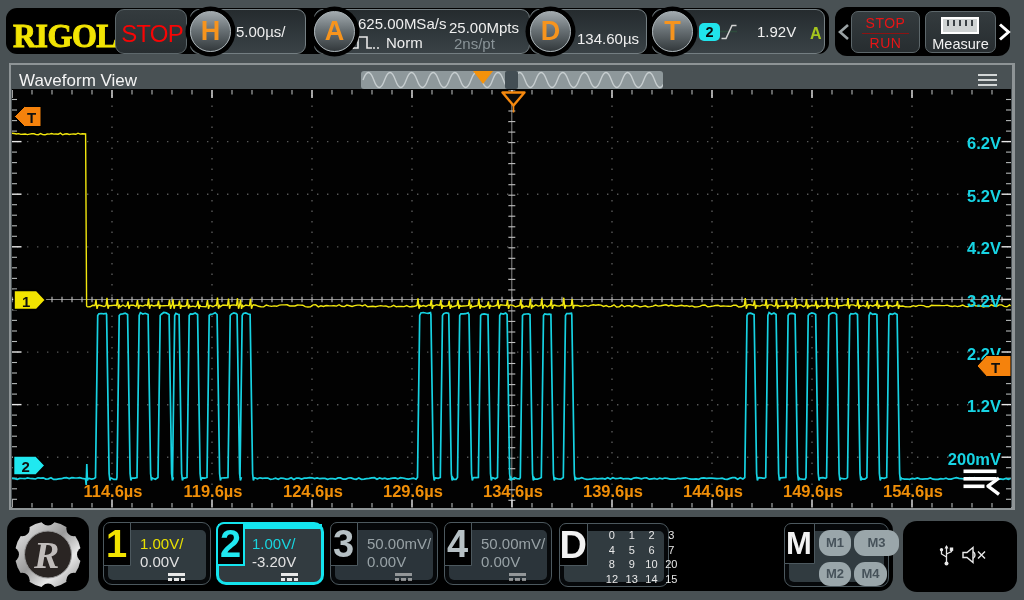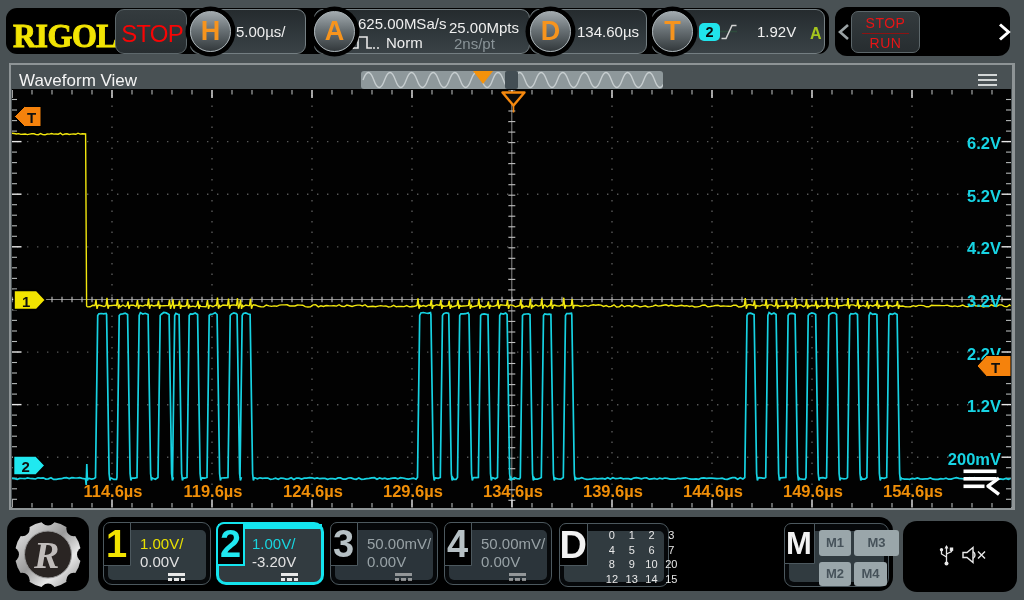--- a/index.html
+++ b/index.html
@@ -13,21 +13,21 @@
  background:linear-gradient(180deg,#252b2e 0%,#31393d 60%,#3a4246 100%)}
 .btn2{position:absolute;border-radius:7px;border:1px solid #5d676b;background:linear-gradient(180deg,#343b3e,#272d30)}
 .tile{position:absolute;top:522px;width:108px;height:63px;border-radius:9px;background:#06080a;border:1.5px solid #4c585e}
 .inner{position:absolute;left:4px;top:7px;right:4px;bottom:4px;border-radius:5px;background:#313b40}
 .badge{position:absolute;left:-1.5px;top:-1.5px;width:28px;height:44px;background:#000;border-radius:7px 0 0 0;border:1px solid #4c585e;
  font-weight:bold;font-size:38px;text-align:center;line-height:42px}
 .dcsym{position:absolute;width:17px}
 .dcsym i{display:block;height:2.6px;background:#e8e8e8;margin-bottom:2.6px}
 .dcsym b{display:flex;justify-content:space-between}
 .dcsym b i{width:4.2px}
-.mbtn{position:absolute;background:#9aa6aa;border-radius:3px;color:#46525a;font-size:13px;font-weight:bold;text-align:center}
+.mbtn{position:absolute;background:#9aa6aa;border-radius:11px;color:#46525a;font-size:13px;font-weight:bold;text-align:center}
 </style></head>
 <body>
 <div id="stage">
 
 <div class="abs" style="left:6px;top:8px;width:823px;height:46px;background:#000;border-radius:11px"></div>
 <div class="abs" style="left:835px;top:7px;width:175px;height:49px;background:#000;border-radius:12px"></div>
 
 <div class="abs" style="left:13px;top:16px;width:100px;font-family:'Liberation Serif',serif;font-weight:bold;font-size:32px;color:#f2e403;letter-spacing:-0.5px;-webkit-text-stroke:0.9px #f2e403;transform:scaleY(1.08);transform-origin:top left">RIGOL</div>
 
 <div class="abs btn2" style="left:115px;top:9px;width:72px;height:45px;border-radius:9px">
@@ -43,41 +43,54 @@
 <div class="abs" style="left:449px;top:19px;font-size:15px;color:#efefef">25.00Mpts</div>
 <svg class="abs" style="left:352px;top:33px" width="30" height="18" viewBox="0 0 30 18">
  <path d="M1,15 h5 v-11 h9 v11 h5" fill="none" stroke="#e8e8e8" stroke-width="1.6"></path>
  <path d="M0,15 h3 M21,15 h6" fill="none" stroke="#e8e8e8" stroke-width="1.6" stroke-dasharray="2 2"></path>
 </svg>
 <div class="abs" style="left:386px;top:34px;font-size:15px;color:#efefef">Norm</div>
 <div class="abs" style="left:454px;top:35px;font-size:15px;color:#8a9498">2ns/pt</div>
 <div class="circ" style="left:314px">A</div>
 
 <div class="pill" style="left:530px;width:117px"></div>
-<div class="abs" style="left:577px;top:23px;font-size:15px;color:#efefef">134.60µs</div>
+<div class="abs" style="left:577px;top:30px;font-size:15px;color:#efefef">134.60µs</div>
 <div class="circ" style="left:530px">D</div>
 
 <div class="pill" style="left:652px;width:173px"></div>
 <div class="abs" style="left:699px;top:23px;width:21px;height:18px;background:#20e4ec;border-radius:5px;color:#0a0a0a;font-size:14.5px;font-weight:bold;text-align:center;line-height:18px">2</div>
 <svg class="abs" style="left:720px;top:22px" width="20" height="20" viewBox="0 0 20 20">
  <path d="M0,9.5 h17" stroke="#2e4a3c" stroke-width="1.6"></path>
  <path d="M1.5,16.5 h4.5 l6,-13 h4.5" fill="none" stroke="#d4d4d4" stroke-width="1.5"></path>
 </svg>
 <div class="abs" style="left:757px;top:23px;font-size:15px;color:#efefef">1.92V</div>
 <div class="abs" style="left:810px;top:25px;font-size:16px;font-weight:bold;color:#a5c51e">A</div>
 <div class="circ" style="left:652px">T</div>
 
 <div class="abs" style="left:837px;top:24px;width:14px;height:16px">
  <svg width="14" height="16">
         <path d="M11,1 L3,8 11,15" fill="none" stroke="#9aa2a4" stroke-width="2.6"></path>
       </svg></div>
 <div class="abs btn2" style="left:851px;top:11px;width:69px;height:42px">
  <div class="abs" style="left:0;top:3px;width:67px;text-align:center;font-size:14px;color:#e81416;letter-spacing:0.5px">STOP</div>
  <div class="abs" style="left:10px;top:20.5px;width:47px;height:1.5px;background:#8c1212"></div>
  <div class="abs" style="left:0;top:23px;width:67px;text-align:center;font-size:14px;color:#e81416;letter-spacing:0.5px">RUN</div>
+</div>
+<div class="abs btn2" style="left:925px;top:11px;width:71px;height:42px">
+ <svg class="abs" style="left:15px;top:5px" width="38" height="17" viewBox="0 0 38 17">
+  <rect x="1" y="1" width="36" height="15" fill="#cfd3d3" stroke="#fff" stroke-width="2"></rect>
+  <g stroke="#3a4044" stroke-width="2">
+          <line x1="7" y1="3" x2="7" y2="9"></line>
+          <line x1="13" y1="3" x2="13" y2="9"></line>
+          <line x1="19" y1="3" x2="19" y2="9"></line>
+          <line x1="25" y1="3" x2="25" y2="9"></line>
+          <line x1="31" y1="3" x2="31" y2="9"></line>
+        </g>
+ </svg>
+ <div class="abs" style="left:0;top:24px;width:69px;text-align:center;font-size:14.5px;color:#f2f2f2">Measure</div>
 </div>
 <div class="abs" style="left:997px;top:23px;width:14px;height:18px">
  <svg width="14" height="18">
         <path d="M3,1.5 L11.5,9 3,16.5" fill="none" stroke="#fff" stroke-width="3"></path>
       </svg></div>
 
 
 <div class="abs" style="left:9px;top:63px;width:1006px;height:447px;border:2px solid #8e9496;border-width:2.5px 3px 3px 2.5px;background:#495154"></div>
 <div class="abs" style="left:19px;top:71px;font-size:17px;color:#f4f4f4">Waveform View</div>
 

